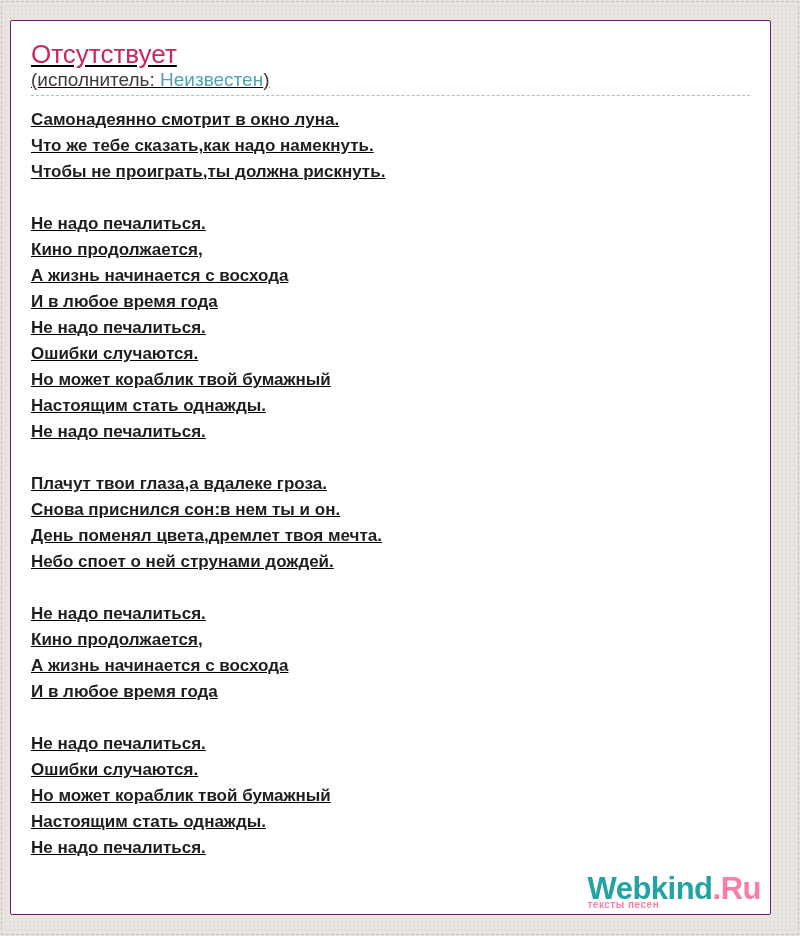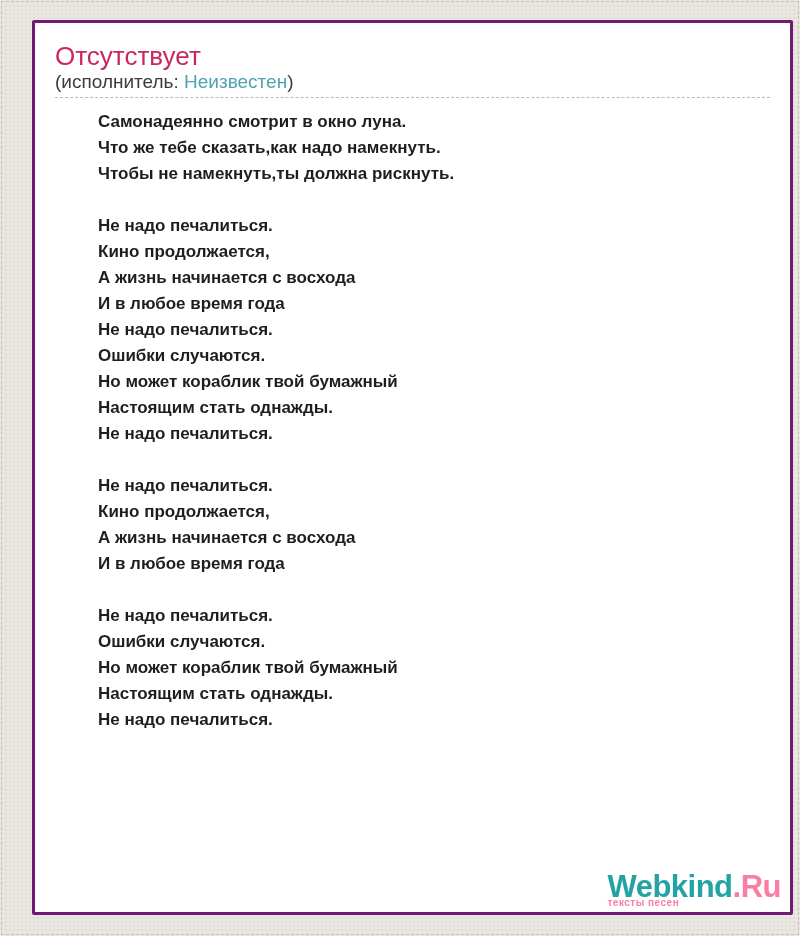--- a/index.html
+++ b/index.html
@@ -20,28 +20,29 @@
     position:relative;
   }
   .frame{
     position:absolute;
     inset:1px;
     border:1px dashed #c9c4bd;
     pointer-events:none;
   }
   .panel{
     position:absolute;
-    left:32px;
+    left:10px;
     top:20px;
     width:761px;
     height:895px;
     background:#ffffff;
-    border:3px solid #701a75;
+    border:1px solid #701a75;
     border-radius:2px;
     padding:20px 20px 0 20px;
+    text-decoration:underline;
   }
   h1.song-title{
     color:var(--title);
     font-size:26px;
     font-weight:400;
     line-height:26px;
     letter-spacing:0;
   }
   .artist-line{
     font-size:19px;
@@ -56,21 +57,21 @@
     text-decoration:none;
     cursor:pointer;
   }
   .lyrics{
     margin-top:11px;
     font-size:17px;
     font-weight:bold;
     color:var(--lyrics-text);
     line-height:26px;
   }
-  .stanza{margin-bottom:26px;margin-left:43px;}
+  .stanza{margin-bottom:26px;}
   .stanza:last-child{margin-bottom:0;}
   .logo{
     position:absolute;
     right:9px;
     bottom:4px;
     line-height:1;
     cursor:pointer;
   }
   .logo-main{
     font-size:31px;
@@ -96,32 +97,38 @@
 
 <div class="panel">
   <h1 class="song-title">Отсутствует</h1>
 
   <div class="artist-line"><span>(исполнитель: </span><a>Неизвестен</a><span>)</span></div>
 
   <div class="lyrics" id="lyrics">
       <div class="stanza">
         <div class="lyric-line">Самонадеянно смотрит в окно луна.</div>
         <div class="lyric-line">Что же тебе сказать,как надо намекнуть.</div>
-        <div class="lyric-line">Чтобы не намекнуть,ты должна рискнуть.</div>
+        <div class="lyric-line">Чтобы не проиграть,ты должна рискнуть.</div>
       </div>
       <div class="stanza">
         <div class="lyric-line">Не надо печалиться.</div>
         <div class="lyric-line">Кино продолжается,</div>
         <div class="lyric-line">А жизнь начинается с восхода</div>
         <div class="lyric-line">И в любое время года</div>
         <div class="lyric-line">Не надо печалиться.</div>
         <div class="lyric-line">Ошибки случаются.</div>
         <div class="lyric-line">Но может кораблик твой бумажный</div>
         <div class="lyric-line">Настоящим стать однажды.</div>
         <div class="lyric-line">Не надо печалиться.</div>
+      </div>
+      <div class="stanza">
+        <div class="lyric-line">Плачут твои глаза,а вдалеке гроза.</div>
+        <div class="lyric-line">Снова приснился сон:в нем ты и он.</div>
+        <div class="lyric-line">День поменял цвета,дремлет твоя мечта.</div>
+        <div class="lyric-line">Небо споет о ней струнами дождей.</div>
       </div>
       <div class="stanza">
         <div class="lyric-line">Не надо печалиться.</div>
         <div class="lyric-line">Кино продолжается,</div>
         <div class="lyric-line">А жизнь начинается с восхода</div>
         <div class="lyric-line">И в любое время года</div>
       </div>
       <div class="stanza">
         <div class="lyric-line">Не надо печалиться.</div>
         <div class="lyric-line">Ошибки случаются.</div>

